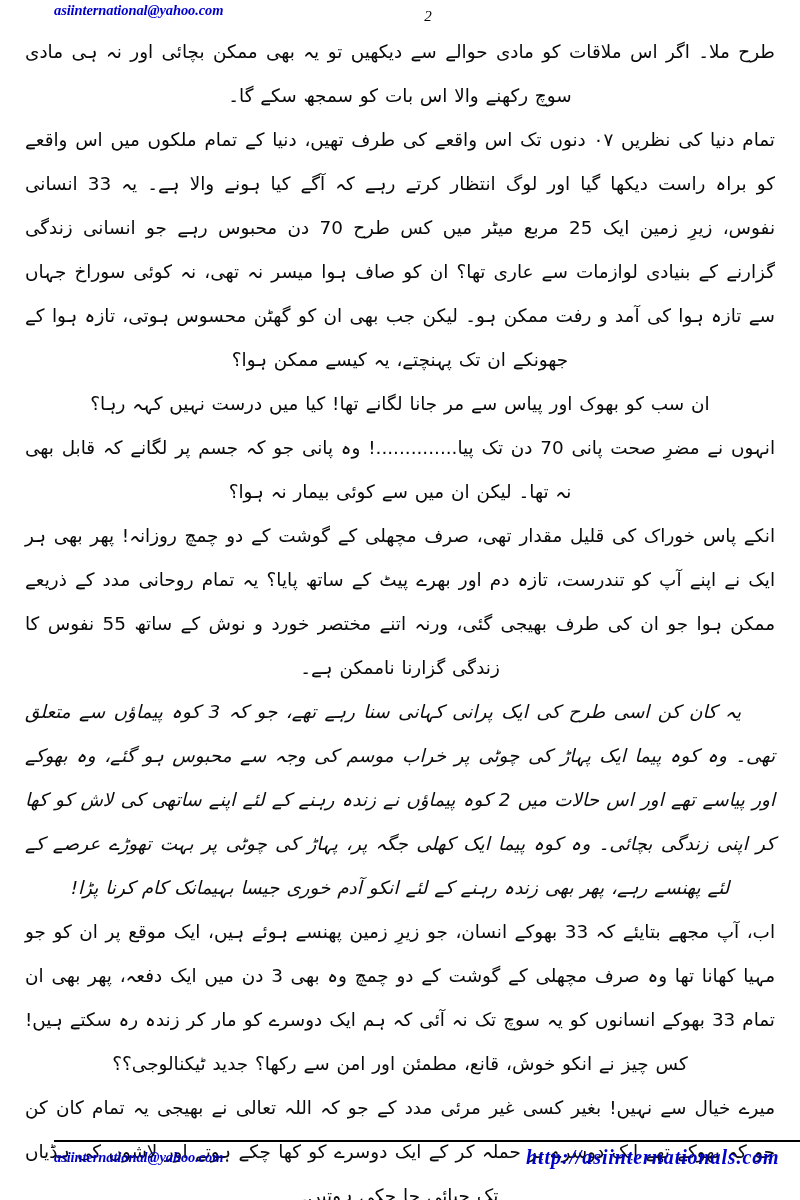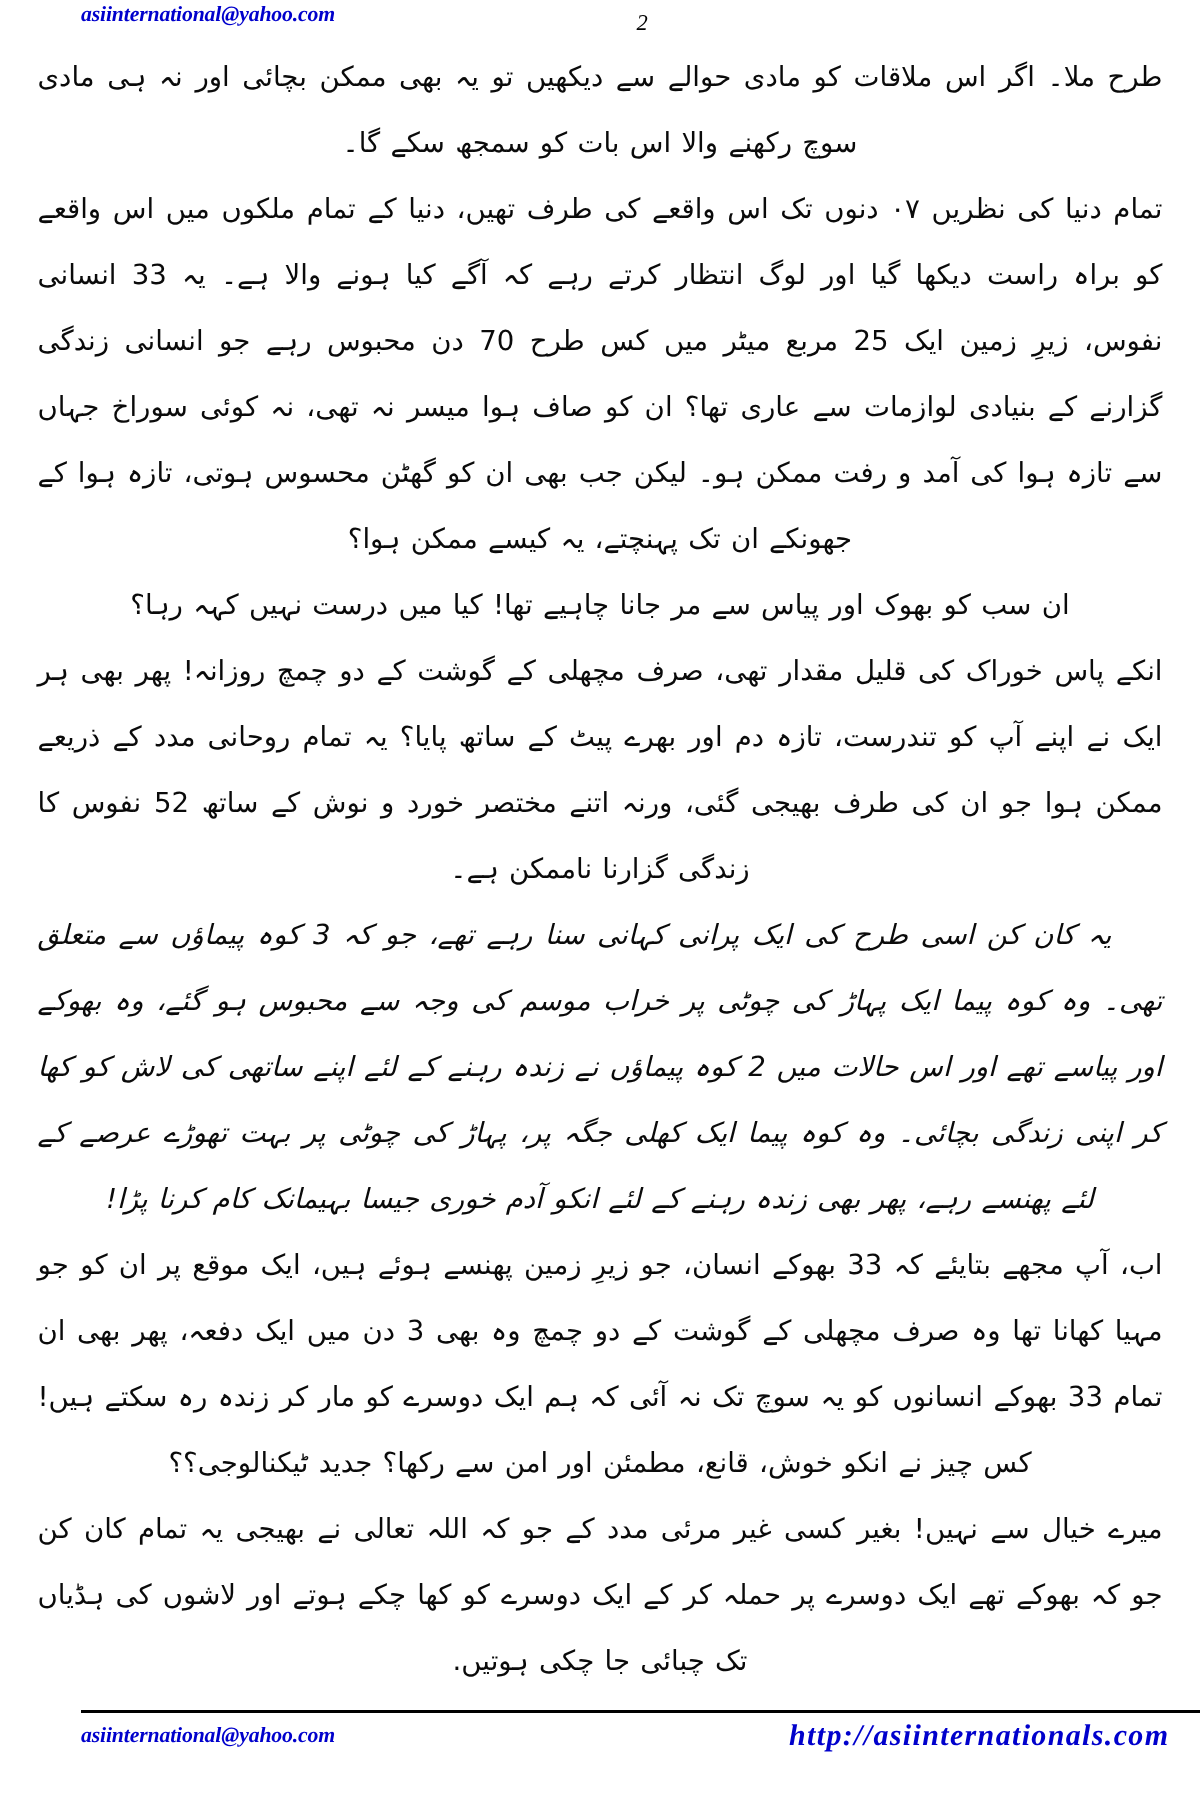--- a/index.html
+++ b/index.html
@@ -136,22 +136,23 @@
 <div class="page">
 
   <div class="page-header">
     <div class="header-email">asiinternational@yahoo.com</div>
     <div class="page-number">2</div>
   </div>
 
   <div class="body-wrap">
     <p class="para">طرح ملا۔ اگر اس ملاقات کو مادی حوالے سے دیکھیں تو یہ بھی ممکن بچائی اور نہ ہی مادی سوچ رکھنے والا اس بات کو سمجھ سکے گا۔</p>
     <p class="para">تمام دنیا کی نظریں ۰۷ دنوں تک اس واقعے کی طرف تھیں، دنیا کے تمام ملکوں میں اس واقعے کو براہ راست دیکھا گیا اور لوگ انتظار کرتے رہے کہ آگے کیا ہونے والا ہے۔ یہ 33 انسانی نفوس، زیرِ زمین ایک 25 مربع میٹر میں کس طرح 70 دن محبوس رہے جو انسانی زندگی گزارنے کے بنیادی لوازمات سے عاری تھا؟ ان کو صاف ہوا میسر نہ تھی، نہ کوئی سوراخ جہاں سے تازہ ہوا کی آمد و رفت ممکن ہو۔ لیکن جب بھی ان کو گھٹن محسوس ہوتی، تازہ ہوا کے جھونکے ان تک پہنچتے، یہ کیسے ممکن ہوا؟</p>
-    <p class="para">ان سب کو بھوک اور پیاس سے مر جانا چاہیے تھا! کیا میں درست نہیں کہہ رہا؟</p>
-    <p class="para">انکے پاس خوراک کی قلیل مقدار تھی، صرف مچھلی کے گوشت کے دو چمچ روزانہ! پھر بھی ہر ایک نے اپنے آپ کو تندرست، تازہ دم اور بھرے پیٹ کے ساتھ پایا؟ یہ تمام روحانی مدد کے ذریعے ممکن ہوا جو ان کی طرف بھیجی گئی، ورنہ اتنے مختصر خورد و نوش کے ساتھ 52 نفوس کا زندگی گزارنا ناممکن ہے۔</p>
+    <p class="para">ان سب کو بھوک اور پیاس سے مر جانا لگانے تھا! کیا میں درست نہیں کہہ رہا؟</p>
+    <p class="para">انہوں نے مضرِ صحت پانی 70 دن تک پیا..............! وہ پانی جو کہ جسم پر لگانے کہ قابل بھی نہ تھا۔ لیکن ان میں سے کوئی بیمار نہ ہوا؟</p>
+    <p class="para">انکے پاس خوراک کی قلیل مقدار تھی، صرف مچھلی کے گوشت کے دو چمچ روزانہ! پھر بھی ہر ایک نے اپنے آپ کو تندرست، تازہ دم اور بھرے پیٹ کے ساتھ پایا؟ یہ تمام روحانی مدد کے ذریعے ممکن ہوا جو ان کی طرف بھیجی گئی، ورنہ اتنے مختصر خورد و نوش کے ساتھ 55 نفوس کا زندگی گزارنا ناممکن ہے۔</p>
     <p class="para indent">یہ کان کن اسی طرح کی ایک پرانی کہانی سنا رہے تھے، جو کہ 3 کوہ پیماؤں سے متعلق تھی۔ وہ کوہ پیما ایک پہاڑ کی چوٹی پر خراب موسم کی وجہ سے محبوس ہو گئے، وہ بھوکے اور پیاسے تھے اور اس حالات میں 2 کوہ پیماؤں نے زندہ رہنے کے لئے اپنے ساتھی کی لاش کو کھا کر اپنی زندگی بچائی۔ وہ کوہ پیما ایک کھلی جگہ پر، پہاڑ کی چوٹی پر بہت تھوڑے عرصے کے لئے پھنسے رہے، پھر بھی زندہ رہنے کے لئے انکو آدم خوری جیسا بہیمانک کام کرنا پڑا!</p>
     <p class="para">اب،  آپ مجھے بتایئے کہ 33 بھوکے انسان، جو زیرِ زمین پھنسے ہوئے ہیں، ایک موقع پر ان کو جو مہیا کھانا تھا وہ صرف مچھلی کے گوشت کے دو چمچ وہ بھی 3 دن میں ایک دفعہ، پھر بھی ان تمام 33 بھوکے انسانوں کو یہ سوچ تک نہ آئی کہ ہم ایک دوسرے کو مار کر زندہ رہ سکتے ہیں! کس چیز نے انکو خوش، قانع، مطمئن اور امن سے رکھا؟ جدید ٹیکنالوجی؟؟</p>
     <p class="para">میرے خیال سے نہیں! بغیر کسی غیر مرئی مدد کے جو کہ اللہ تعالی نے بھیجی یہ تمام کان کن جو کہ بھوکے تھے ایک دوسرے پر حملہ کر کے ایک دوسرے کو کھا چکے ہوتے اور لاشوں کی ہڈیاں تک چبائی جا چکی ہوتیں.</p>
 
   </div>
 
   <div class="page-footer">
     <div class="footer-rule"></div>
     <div class="footer-email">asiinternational@yahoo.com</div>
     <div class="footer-url">http://asiinternationals.com</div>

